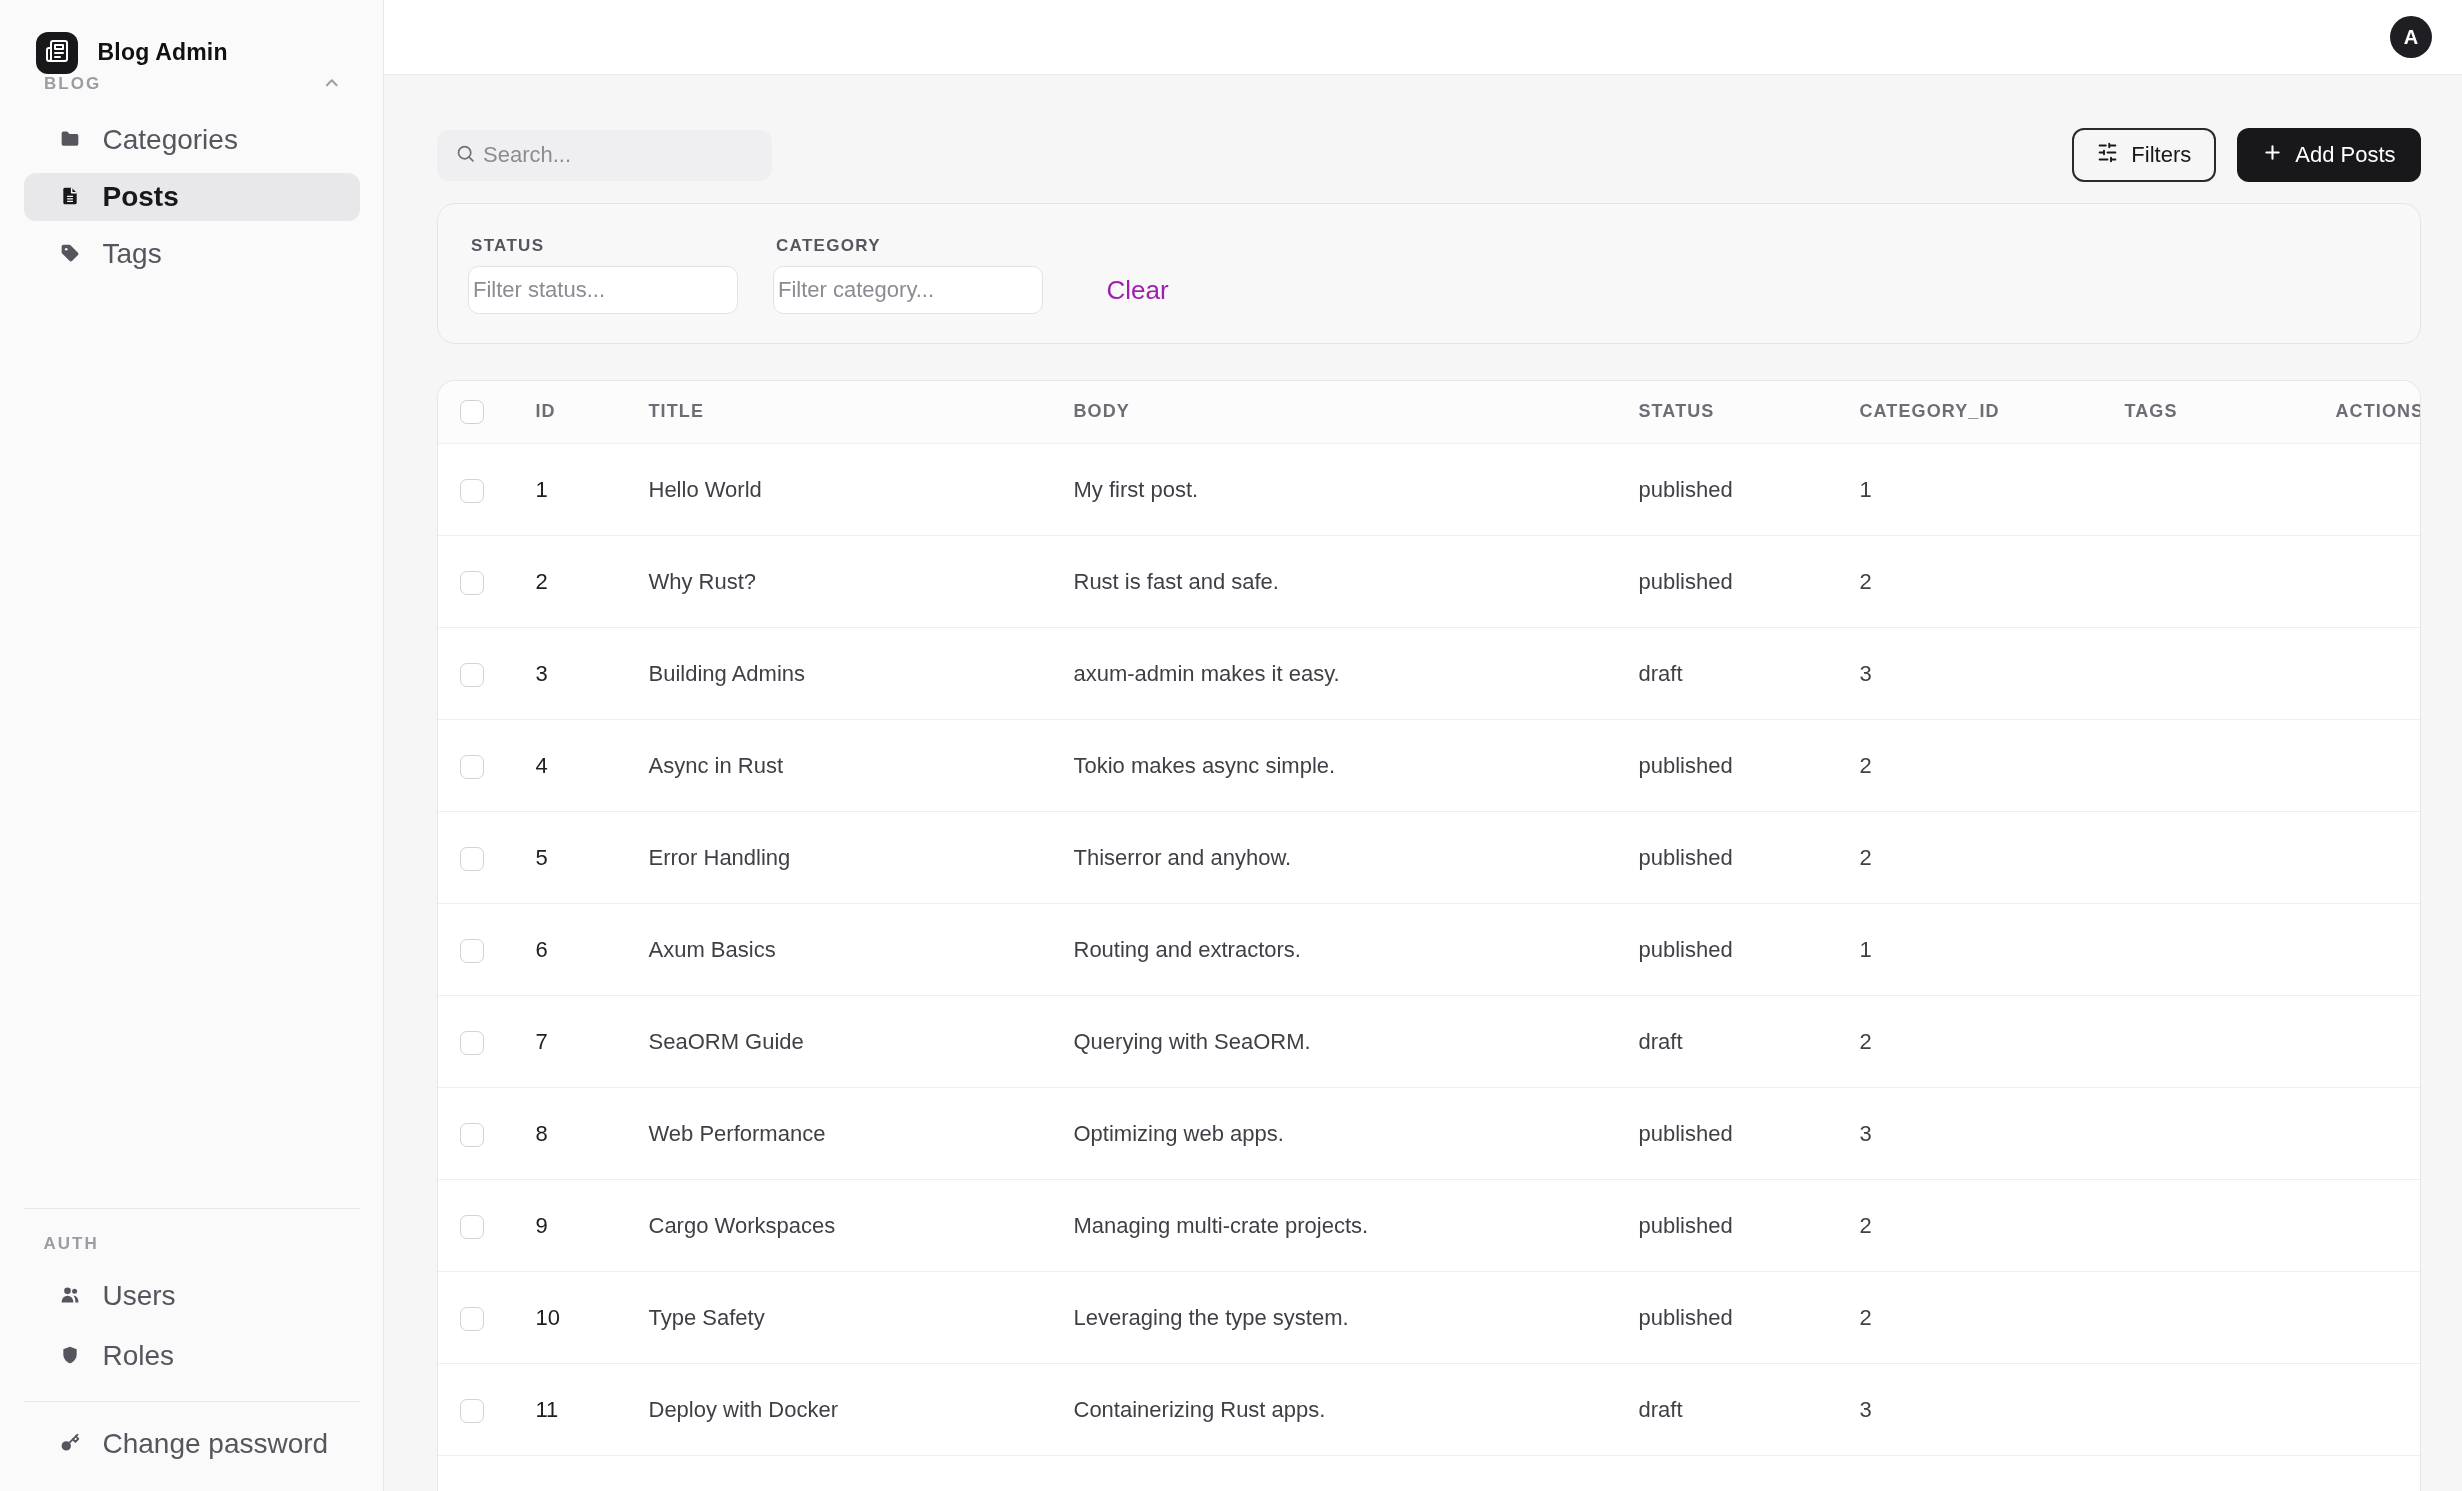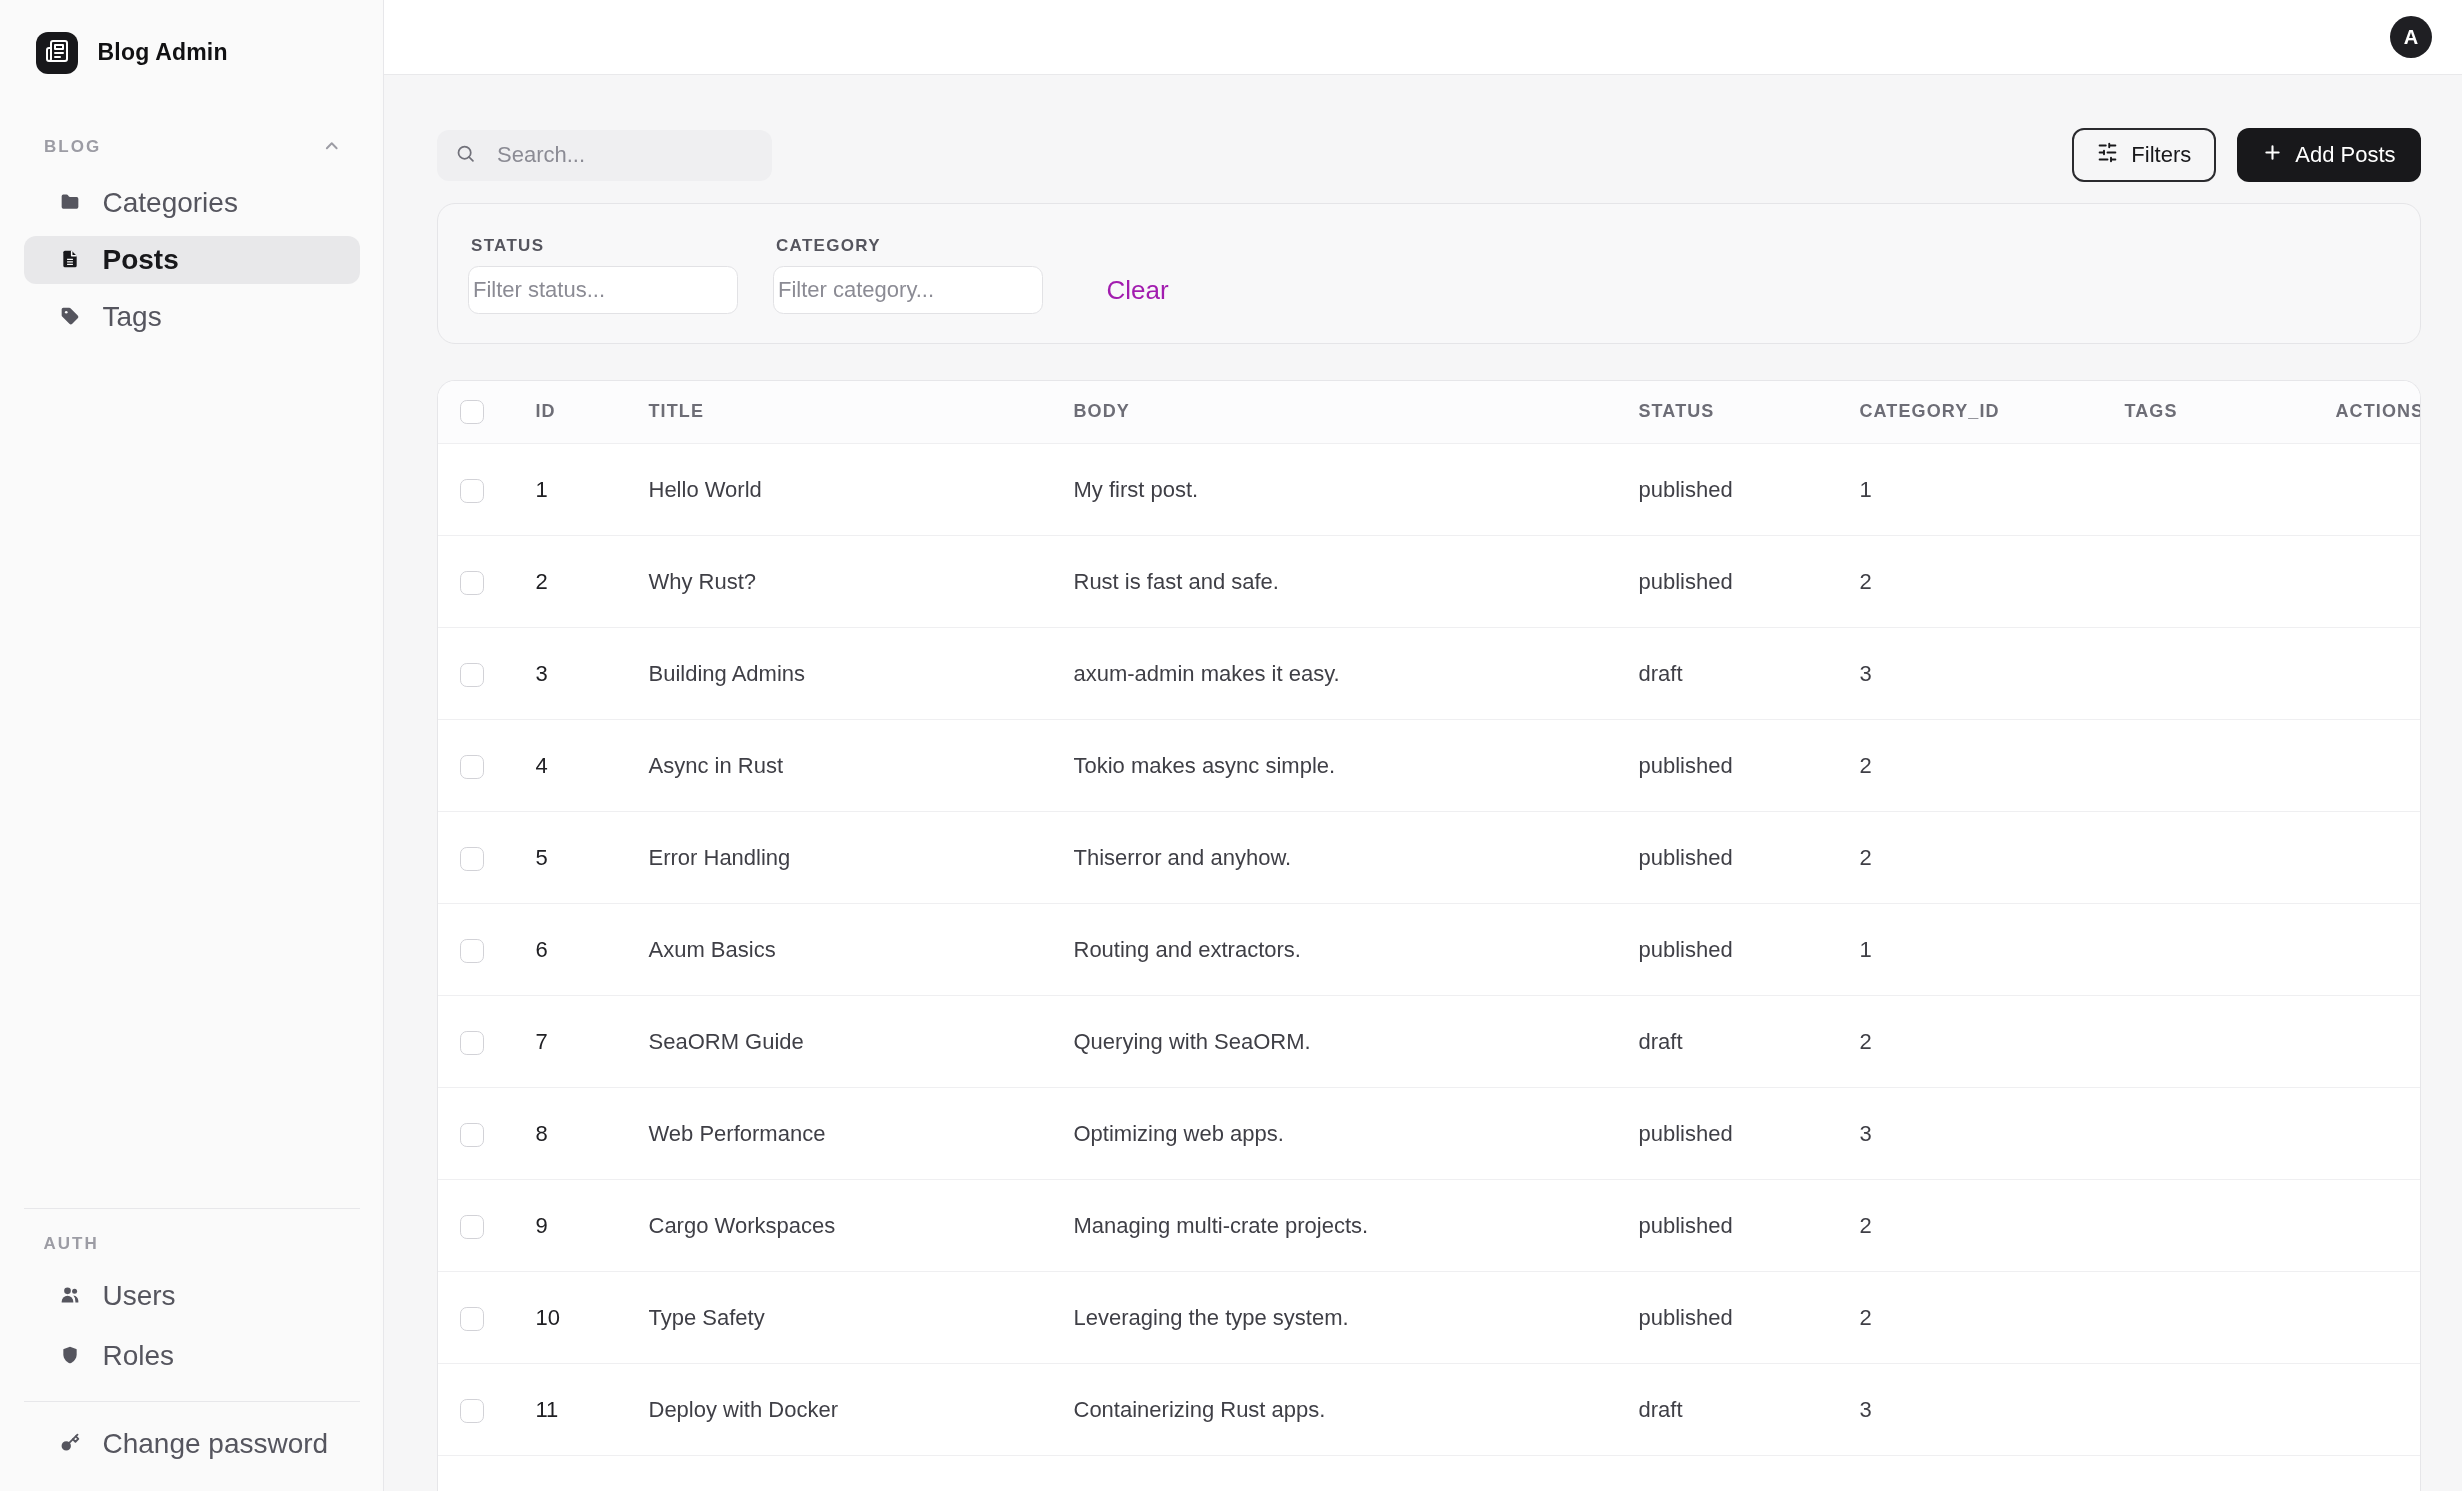--- a/index.html
+++ b/index.html
@@ -20,21 +20,21 @@
     border-right: 1.5px solid #e7e7ea;
     display: flex; flex-direction: column;
   }
   .logo-row { display: flex; align-items: center; gap: 19.5px; margin: 31.5px 24px 0 36px; }
   .logo-box {
     width: 42px; height: 42px; background: #18181b; border-radius: 12px;
     display: flex; align-items: center; justify-content: center; flex: none;
   }
   .brand { font-size: 23px; font-weight: 700; color: #111113; letter-spacing: 0.2px; }
 
-  .nav-section { margin-top: 63px; }
+  .nav-section { }
   .section-head { display: flex; align-items: center; justify-content: space-between; padding: 0 42px 0 44px; height: 21px; }
   .section-label { font-size: 17px; font-weight: 600; color: #9c9ca4; letter-spacing: 2px; }
   .nav-list { margin-top: 21px; padding: 0 23px 0 24px; display: flex; flex-direction: column; gap: 9px; }
   .nav-item {
     display: flex; align-items: center; gap: 22.5px; height: 48px; padding-left: 36px;
     border-radius: 12px; font-size: 28px; color: #55555e; cursor: pointer;
   }
   .nav-item.active { background: #e8e8ea; color: #18181b; font-weight: 600; }
   .nav-item svg { flex: none; }
 
@@ -56,21 +56,21 @@
     width: 42px; height: 42px; border-radius: 50%; background: #1f1f23;
     color: #fff; font-size: 20px; font-weight: 700;
     display: flex; align-items: center; justify-content: center; cursor: pointer;
   }
 
   .content { flex: 1; padding: 53px 41px 0 53px; display: flex; flex-direction: column; overflow: hidden; }
 
   .toolbar { display: flex; align-items: center; justify-content: space-between; }
   .search-box {
     position: relative; width: 335px; height: 51px; background: #efeff1;
-    border-radius: 12px; display: flex; align-items: center; padding-left: 18px; gap: 19px;
+    border-radius: 12px; display: flex; align-items: center; padding-left: 18px; gap: 5px;
   }
   .search-box input {
     border: none; background: transparent; outline: none;
     font-size: 22px; color: #3f3f46; width: 255px; font-family: inherit;
   }
   .search-box input::placeholder { color: #8b8b94; }
 
   .toolbar-actions { display: flex; gap: 21px; }
   .btn-filters {
     display: flex; align-items: center; gap: 13.5px; height: 54px; padding: 0 22.5px;

